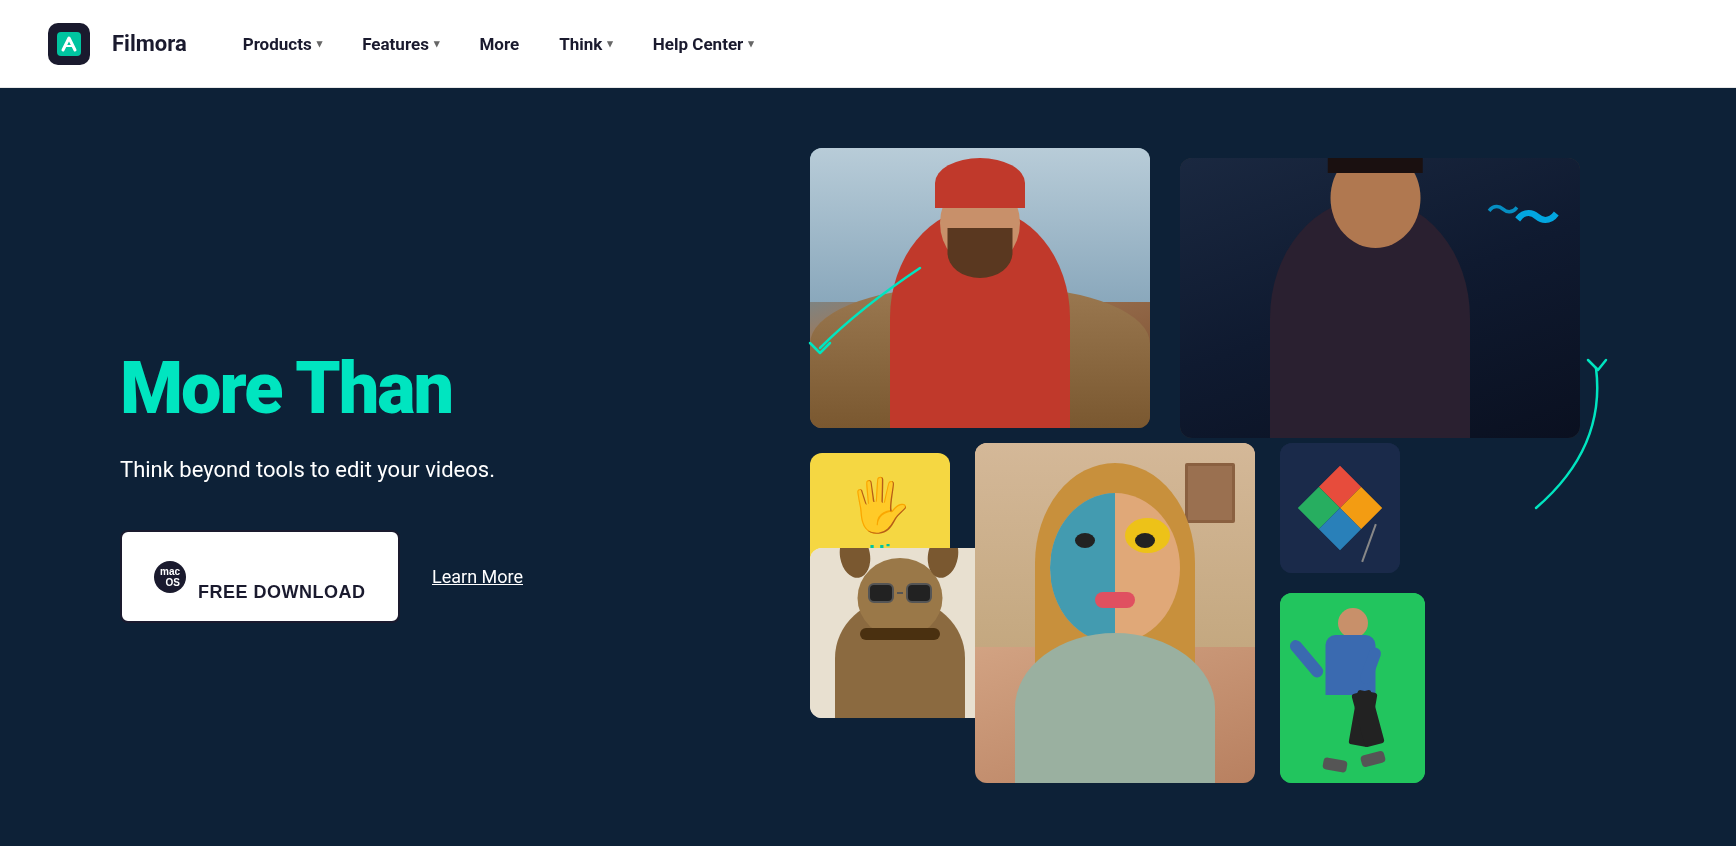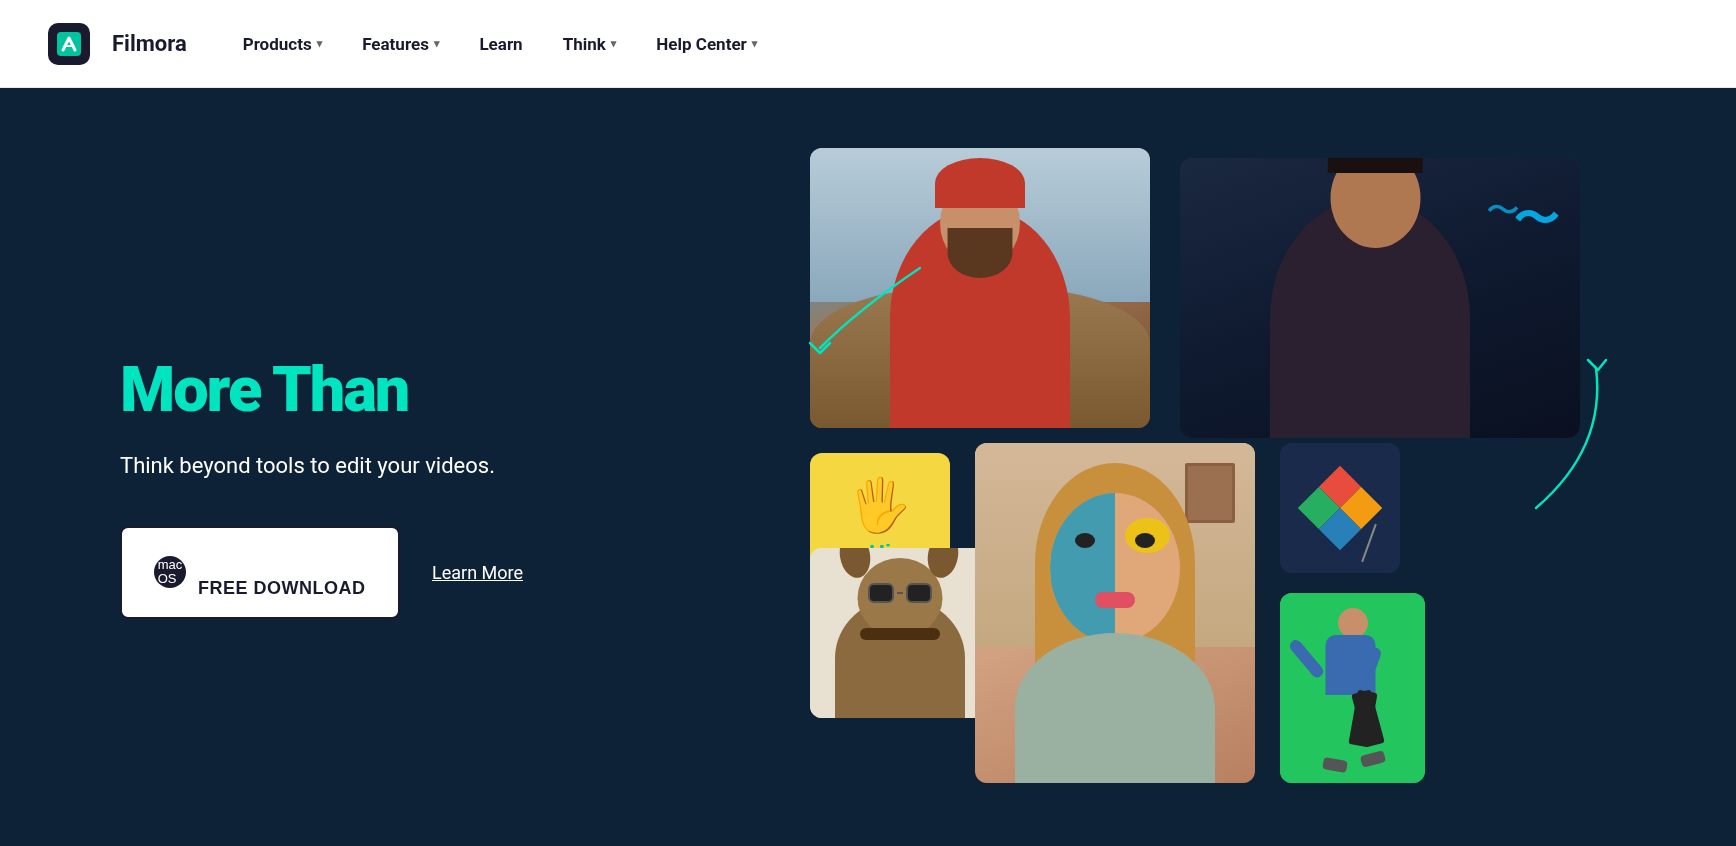--- a/index.html
+++ b/index.html
@@ -125,21 +125,21 @@
       position: relative;
       overflow: hidden;
     }
 
     .hero-left {
       flex: 0 0 580px;
       z-index: 2;
     }
 
     .hero-title {
-      font-size: 63px;
+      font-size: 72px;
       font-weight: 900;
       color: #00e5c0;
       line-height: 1.0;
       margin-bottom: 32px;
       letter-spacing: -2px;
     }
 
     .hero-subtitle {
       font-size: 22px;
       color: #ffffff;
@@ -205,24 +205,24 @@
       width: 32px;
       height: 32px;
       background: #1a1a2e;
       border-radius: 50%;
       display: flex;
       align-items: center;
       justify-content: center;
     }
 
     .macos-text-small {
-      font-size: 13px;
+      font-size: 10px;
       color: white;
-      font-weight: 400;
-      text-align: left;
+      font-weight: 700;
+      text-align: right;
       line-height: 1.1;
     }
 
     .free-download-label {
       font-size: 18px;
       font-weight: 800;
       color: #1a1a2e;
       letter-spacing: 0.5px;
       margin-top: 32px;
     }
@@ -357,21 +357,21 @@
   <div class="nav-links">
     <div class="nav-item">
       <span>Products</span>
       <span class="chevron">▾</span>
     </div>
     <div class="nav-item">
       <span>Features</span>
       <span class="chevron">▾</span>
     </div>
     <div class="nav-item">
-      <span>Learn</span>
+      <span>More</span>
     </div>
     <div class="nav-item">
       <span>Think</span>
       <span class="chevron">▾</span>
     </div>
     <div class="nav-item">
       <span>Help Center</span>
       <span class="chevron">▾</span>
     </div>
   </div>

